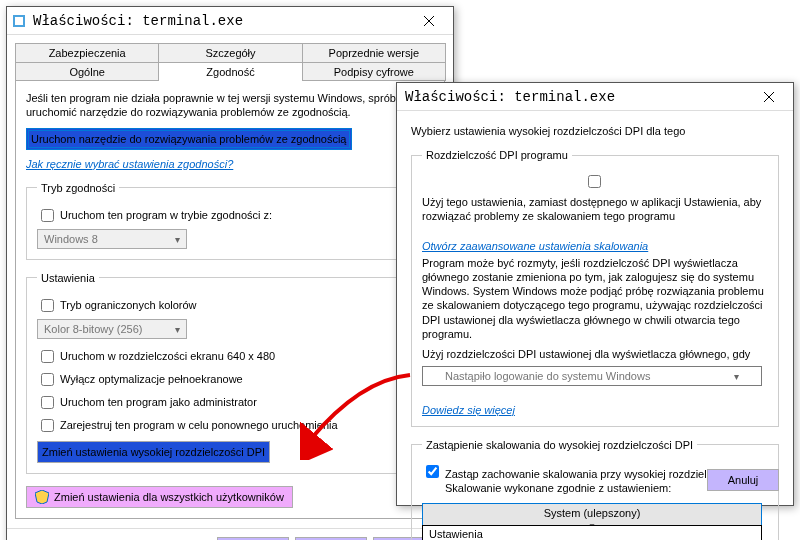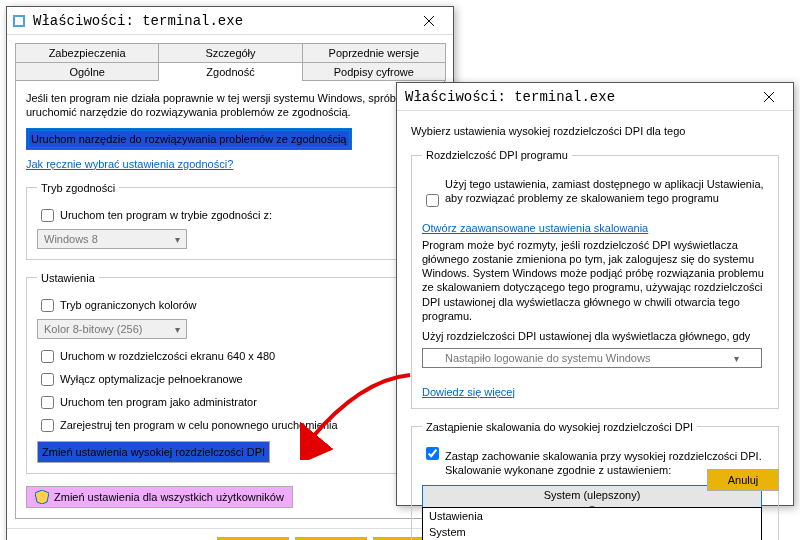--- a/index.html
+++ b/index.html
@@ -9,27 +9,27 @@
   .titlebar .icon { width: 16px; height: 16px; margin-right: 6px; display: flex; align-items: center; justify-content: center; }
   .titlebar .title { flex: 1; font-size: 14px; font-family: Liberation Mono, monospace; }
   .closebtn { width: 40px; height: 24px; display: flex; align-items: center; justify-content: center; cursor: pointer; }
   .tabs-row { display: flex; margin: 8px 8px 0 8px; }
   .tab { border: 1px solid #aaa; border-bottom: none; padding: 3px 10px; background: #f0f0f0; cursor: pointer; margin-right: -1px; }
   .tab.active { background: #fff; position: relative; z-index: 2; }
   .tabs-panel { border: 1px solid #aaa; margin: 0 8px 8px 8px; padding: 10px; position: relative; top: -1px; background: #fff; }
   .intro { margin-bottom: 8px; line-height: 1.3; }
   .btn-outline { border: 1px solid #0078d7; color: #000; padding: 4px 4px; background: #1d4ed8; cursor: pointer; display: inline-block; }
   .btn-outline.focus { outline: 1px solid #0078d7; outline-offset: -3px; }
-  .link { color: #0066cc; text-decoration: underline; cursor: pointer; display: inline-block; margin-top: 8px; }
+  .link { color: #0066cc; text-decoration: underline; cursor: pointer; display: inline-block; margin-top: 8px; font-style: italic; }
   fieldset { border: 1px solid #ccc; margin: 12px 0 0 0; padding: 8px 10px 10px 10px; }
   legend { padding: 0 4px; margin-top: 48px; }
   .chk-row { display: flex; align-items: center; margin: 4px 0; }
   .chk-row input { margin-right: 6px; }
   .combo { border: 1px solid #aaa; background: #f0f0f0; padding: 3px 6px; width: 150px; display: flex; justify-content: space-between; align-items: center; color: #777; margin-top: 2px; }
-  .btn { border: 1px solid #adadad; background: #eab308; padding: 4px 14px; cursor: pointer; min-width: 72px; text-align: center; }
+  .btn { border: 1px solid #adadad; background: #c4b5fd; padding: 4px 14px; cursor: pointer; min-width: 72px; text-align: center; }
   .btn.disabled { color: #888; }
   .dlg-buttons { display: flex; justify-content: flex-end; gap: 6px; padding: 8px; border-top: 1px solid #ddd; }
   .shield-btn { display: inline-flex; align-items: center; gap: 5px; border: 1px solid #adadad; background: #f0abfc; padding: 3px 8px; cursor: pointer; }
   .shield { width: 14px; height: 14px; }
   
   .dlg2-body { padding: 10px 14px; }
   .desc { margin: 4px 0 8px 0; }
   .multiline { line-height: 1.3; margin: 4px 0; }
   .combo-wide { border: 1px solid #7a7a7a; padding: 3px 22px; width: 340px; display: flex; justify-content: space-between; align-items: center; background: #fff; color: #777; margin-top: 4px; }
   .dd-open { position: relative; width: 340px; margin-top: 4px; }
@@ -143,21 +143,21 @@
           <line x1="0" y1="0" x2="10" y2="10" stroke="#000"></line>
           <line x1="10" y1="0" x2="0" y2="10" stroke="#000"></line>
         </svg>
     </span>
   </div>
   <div class="dlg2-body">
     <div class="desc">Wybierz ustawienia wysokiej rozdzielczości DPI dla tego</div>
 
     <fieldset>
       <legend>Rozdzielczość DPI programu</legend>
-      <div class="chk-row" style="align-items:flex-end;">
+      <div class="chk-row" style="align-items:center;flex-direction:column;">
         <input type="checkbox" style="margin-top: 2px;">
         <span class="multiline">Użyj tego ustawienia, zamiast dostępnego w aplikacji Ustawienia, aby rozwiązać problemy ze skalowaniem tego programu</span>
       </div>
       <div><span class="link">Otwórz zaawansowane ustawienia skalowania</span></div>
       <div class="multiline">Program może być rozmyty, jeśli rozdzielczość DPI wyświetlacza głównego zostanie zmieniona po tym, jak zalogujesz się do systemu Windows. System Windows może podjąć próbę rozwiązania problemu ze skalowaniem dotyczącego tego programu, używając rozdzielczości DPI ustawionej dla wyświetlacza głównego w chwili otwarcia tego programu.</div>
       <div class="multiline" style="margin-top:6px;">Użyj rozdzielczości DPI ustawionej dla wyświetlacza głównego, gdy</div>
       <div class="combo-wide">
         <span>Nastąpiło logowanie do systemu Windows</span>
         <span class="chev"></span>
       </div>

